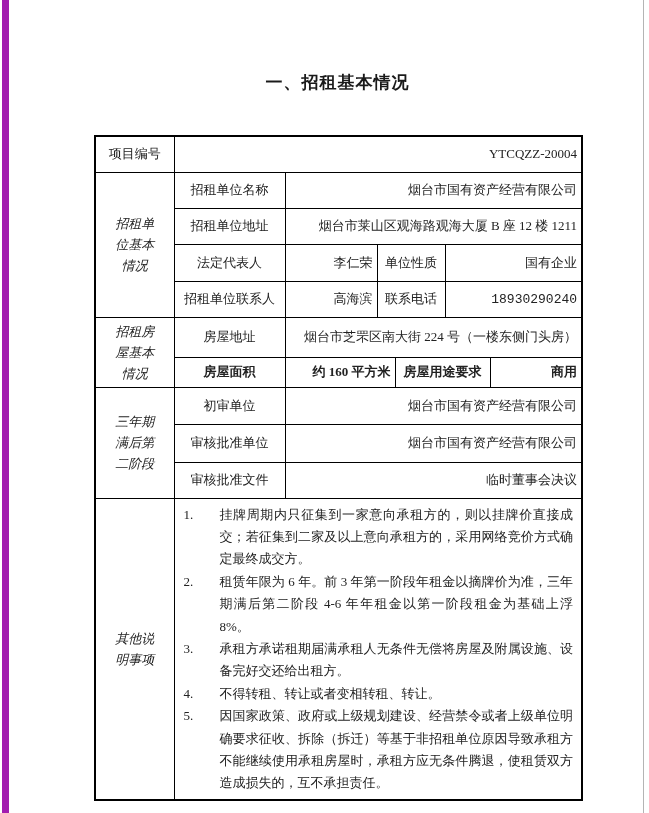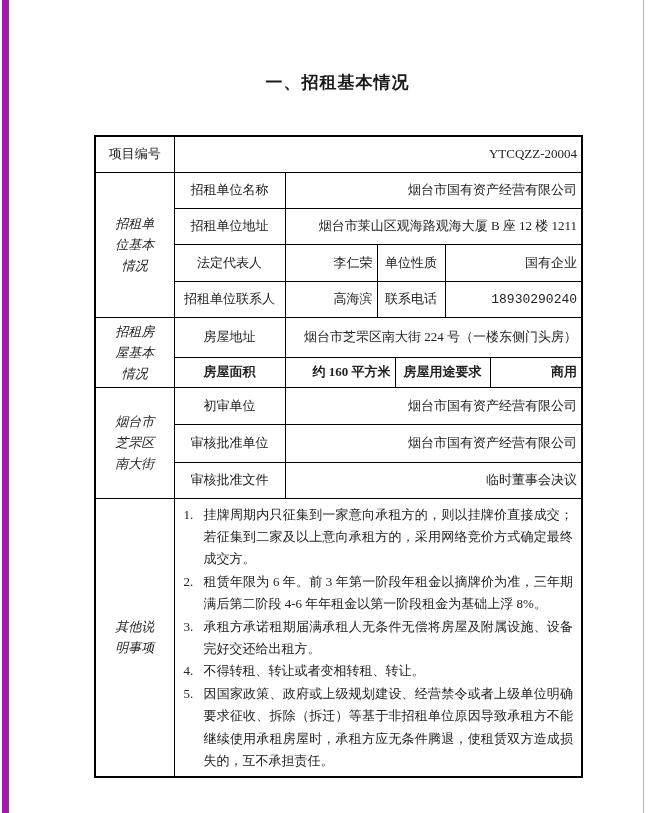--- a/index.html
+++ b/index.html
@@ -63,20 +63,21 @@
     line-height: 22.4px;
   }
   .note .num {
     flex: 0 0 20px;
     text-align: left;
   }
   .note .txt {
     flex: 1;
     text-align: justify;
     text-justify: inter-ideograph;
+    margin-left: 16px;
   }
   
   tr.r1  td { height: 36px; }
   tr.r2  td { height: 36px; }
   tr.r3  td { height: 36px; }
   tr.r4  td { height: 37px; }
   tr.r5  td { height: 36px; font-family: Liberation Mono, monospace; }
   tr.r6  td { height: 40px; margin-top: 21px; }
   tr.r7  td { height: 30px; font-weight: bold; }
   tr.r8  td { height: 37px; }
@@ -137,21 +138,21 @@
         <td class="val" colspan="5">烟台市芝罘区南大街 224 号（一楼东侧门头房）</td>
       </tr>
       <tr class="r7">
         <td class="flabel">房屋面积</td>
         <td class="val" colspan="2">约 160 平方米</td>
         <td class="flabel" colspan="2">房屋用途要求</td>
         <td class="val">商用</td>
       </tr>
 
       <tr class="r8">
-        <td class="group" rowspan="3">烟台市芝罘区南大街</td>
+        <td class="group" rowspan="3">三年期满后第二阶段</td>
         <td class="flabel">初审单位</td>
         <td class="val" colspan="5">烟台市国有资产经营有限公司</td>
       </tr>
       <tr class="r9">
         <td class="flabel">审核批准单位</td>
         <td class="val" colspan="5">烟台市国有资产经营有限公司</td>
       </tr>
       <tr class="r10">
         <td class="flabel">审核批准文件</td>
         <td class="val" colspan="5">临时董事会决议</td>

